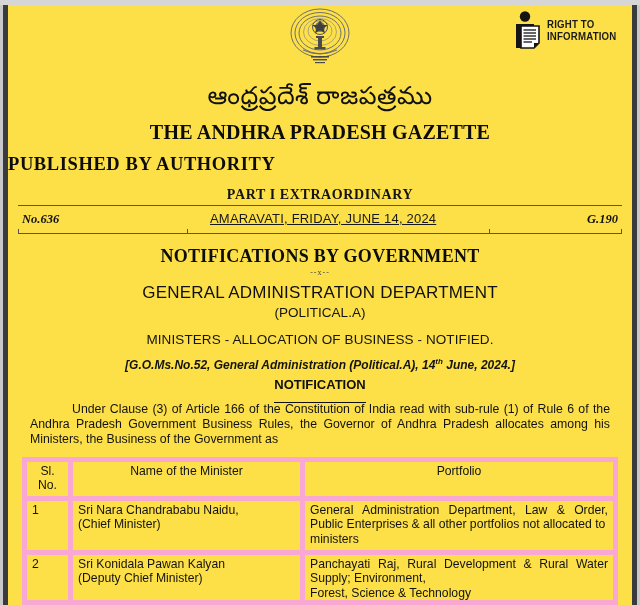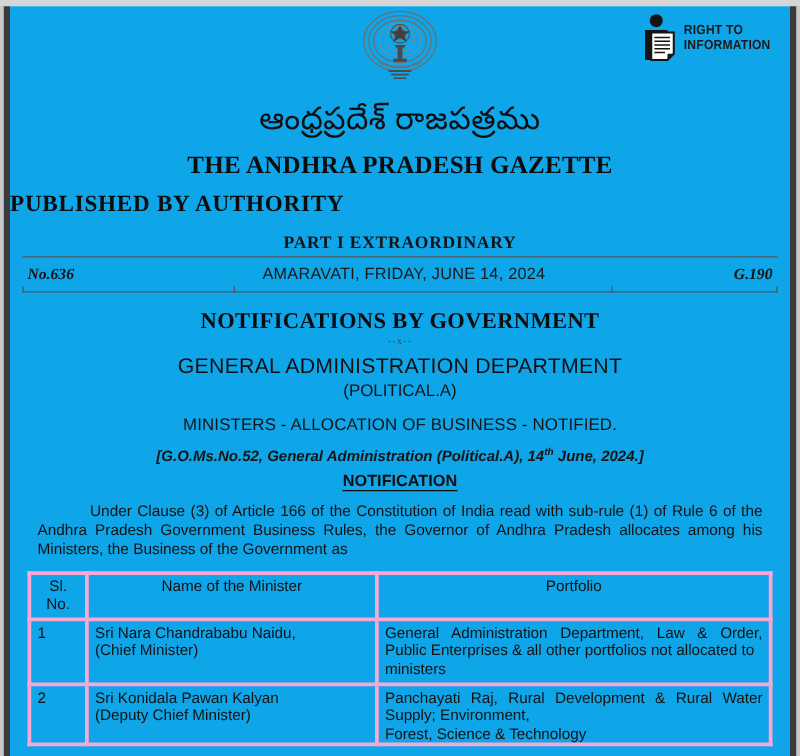--- a/index.html
+++ b/index.html
@@ -49,21 +49,21 @@
     height: 5px;
     background: #d6d6d6;
   }
 
   #content {
     position: absolute;
     left: 8px;
     right: 8px;
     top: 5px;
     bottom: 0;
-    background: #0ea5e9;
+    background: #fde047;
     color: #111;
   }
 
   
   .masthead {
     position: relative;
     height: 68px;
   }
   .emblem {
     position: absolute;
@@ -154,20 +154,21 @@
     white-space: nowrap;
     font-style: italic;
   }
   .issue-place {
     flex: 1;
     text-align: center;
     font-family: "Liberation Sans", sans-serif;
     font-size: 13px;
     letter-spacing: 0.2px;
     color: #1a1a1a;
+    text-decoration: underline;
   }
   .rule-ticks {
     position: relative;
     height: 1px;
     background: #555;
     margin: 6px 10px 0 10px;
   }
   .rule-ticks span {
     position: absolute;
     top: -4px;
@@ -226,21 +227,21 @@
   .go-line sup { font-size: 8px; vertical-align: super; }
   .notification-word {
     text-align: center;
     font-weight: bold;
     font-size: 13px;
     margin-top: 5px;
     color: #101010;
   }
   .notification-word span {
     border-bottom: 1.5px solid #101010;
-    padding-bottom: 0px;
+    padding-bottom: 10px;
   }
 
   
   .body-para {
     margin: 10px 22px 0 22px;
     font-size: 12.3px;
     line-height: 15.2px;
     text-align: justify;
     text-indent: 42px;
     color: #131313;
@@ -249,21 +250,21 @@
 
   
   table.alloc {
     margin: 9px 14px 0 14px;
     border-collapse: collapse;
     width: calc(100% - 28px);
     table-layout: fixed;
   }
   table.alloc th,
   table.alloc td {
-    border: 3px solid #f9a8d4;
+    border: 5px solid #f9a8d4;
     vertical-align: top;
     padding: 2px 5px 3px 5px;
     font-size: 12.2px;
     line-height: 14.6px;
     color: #131313;
   }
   table.alloc col.c-sl  { width: 46px; }
   table.alloc col.c-nm  { width: 232px; }
   table.alloc th {
     font-weight: normal;

